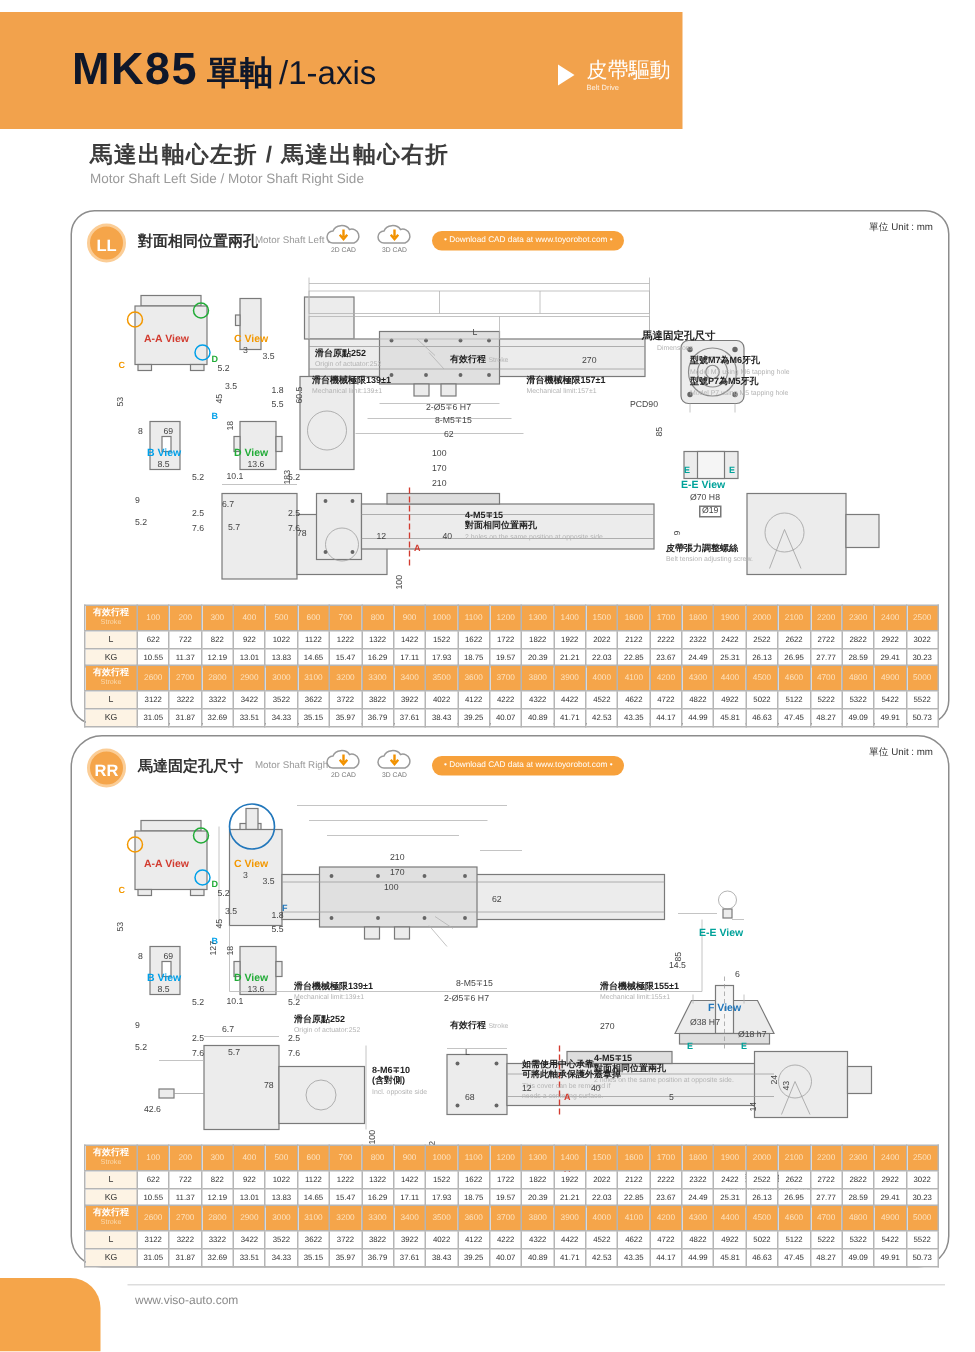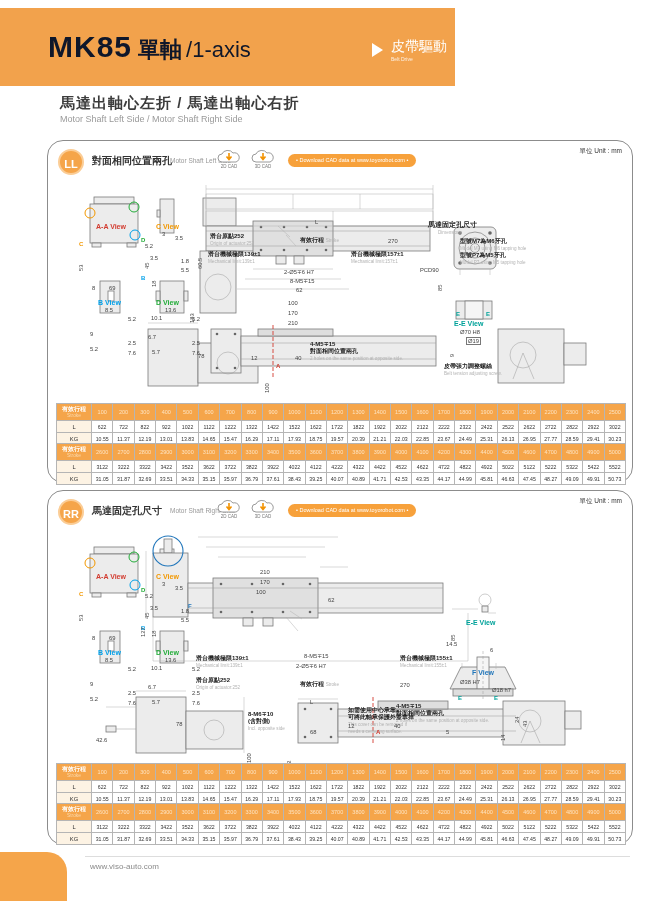--- a/index.html
+++ b/index.html
@@ -14,21 +14,21 @@
   .tri{width:0;height:0;border-top:7px solid transparent;border-bottom:7px solid transparent;border-left:11px solid #fff;}
   .drive-txt{margin-left:8px;color:#fff;}
   .drive-txt .z{font-size:14px;font-weight:normal;white-space:nowrap;}
   .drive-txt .e{font-size:5px;opacity:.85;}
   
   .intro-zh{position:absolute;left:60px;top:94px;font-size:15px;font-weight:bold;color:#3c3c3c;letter-spacing:1px;}
   .intro-en{position:absolute;left:60px;top:114px;font-size:9px;color:#9a9a9a;}
   
   .panel{position:absolute;left:47px;width:586px;border:1px solid #8c8c8c;border-radius:16px;background:#fff;box-sizing:border-box;}
   #panelL{top:140px;height:343px;}
-  #panelR{top:490px;height:355px;}
+  #panelR{top:490px;height:355px;border-radius:21px;}
   .code-badge{position:absolute;left:10px;top:8px;width:26px;height:26px;border-radius:50%;background:#F5A54A;color:#fff;font-size:11px;font-weight:bold;text-align:center;line-height:26px;border:2px solid #FBCD96;box-sizing:border-box;}
   .ptitle-zh{position:absolute;left:44px;top:13px;font-size:10px;font-weight:bold;color:#333;white-space:nowrap;}
   .ptitle-en{position:absolute;left:122px;top:16px;font-size:6.5px;color:#999;white-space:nowrap;}
   .cloud{position:absolute;top:7px;width:30px;height:28px;text-align:center;}
   .cloud svg{display:block;margin:0 auto;}
   .cloud .cl{font-size:4.5px;color:#777;margin-top:-1px;}
   .dl-pill{position:absolute;left:240px;top:13px;height:13px;line-height:13px;padding:0 8px;border-radius:7px;background:#F7A13B;color:#fff;font-size:5.5px;white-space:nowrap;}
   .unit{position:absolute;right:10px;top:6px;font-size:6.5px;color:#333;}
   
   .lb{position:absolute;font-size:6px;color:#333;white-space:nowrap;line-height:1.15;}

